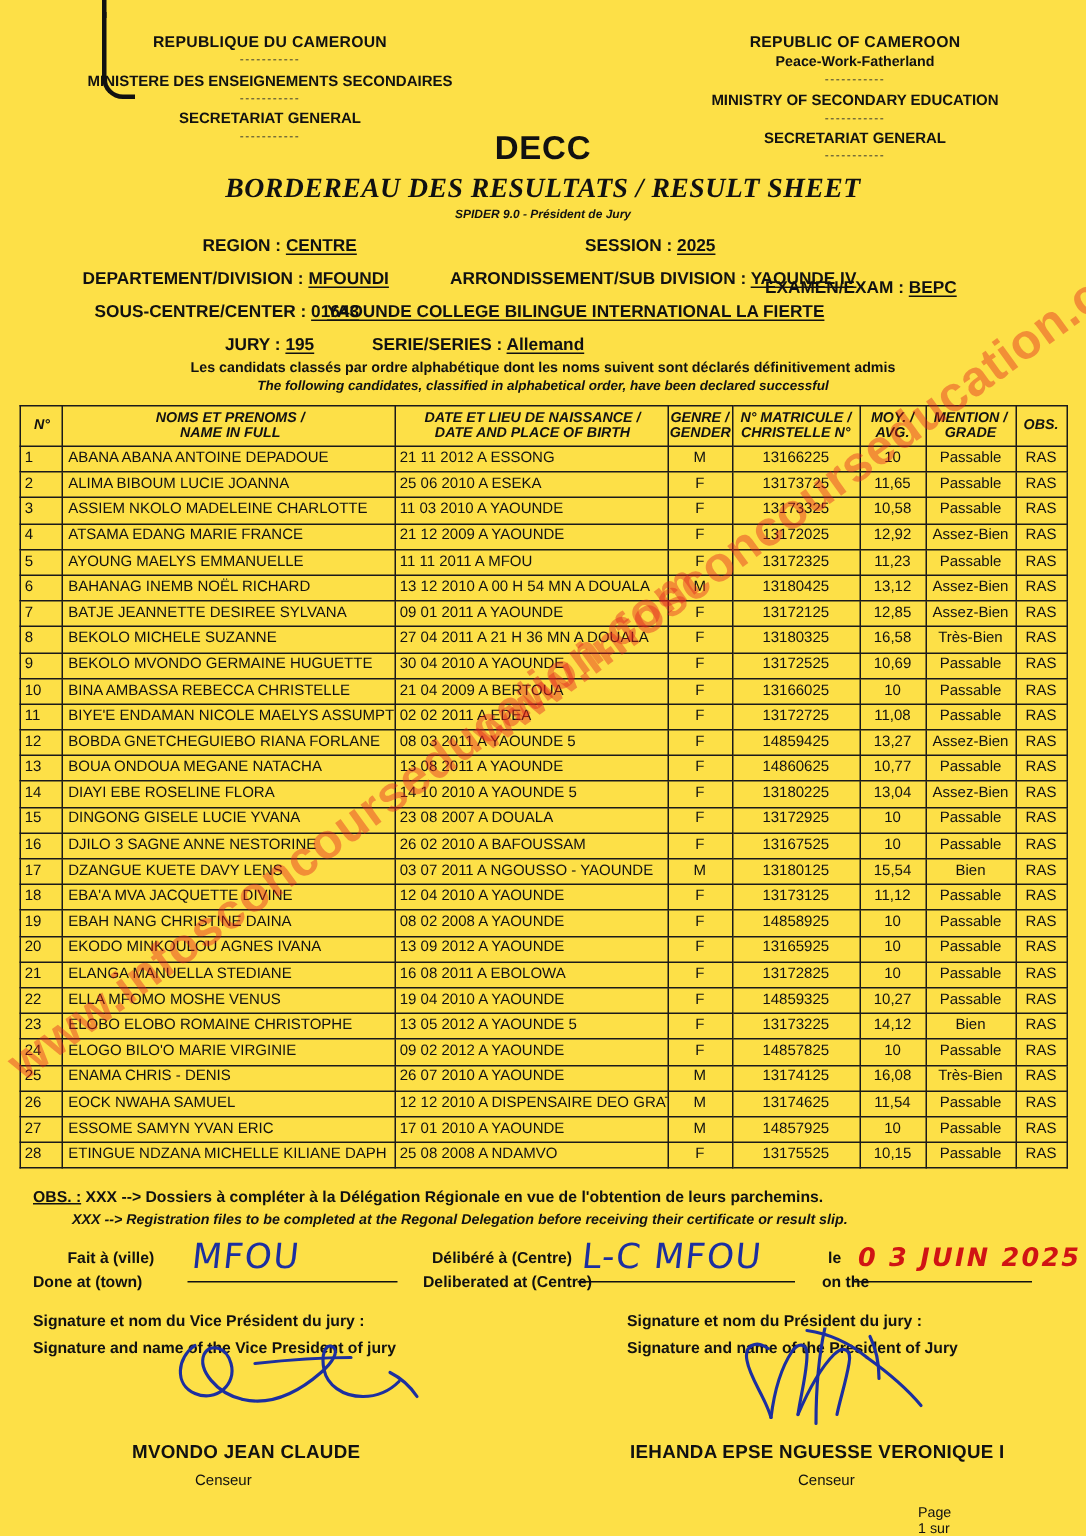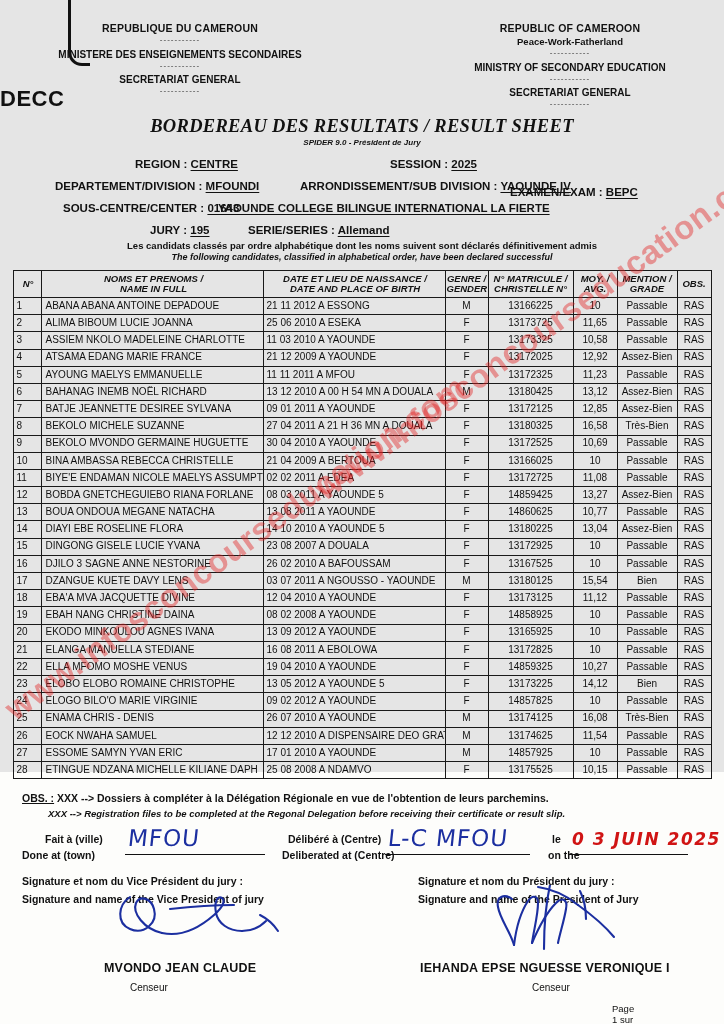--- a/index.html
+++ b/index.html
@@ -5,22 +5,22 @@
   * { box-sizing: border-box; margin: 0; padding: 0; }
   html, body {
     width: 724px; height: 1024px;
     background: #fdfdfb;
     font-family: "Liberation Sans", sans-serif;
     color: #111;
     overflow: hidden;
   }
   #sheet {
     position: relative;
-    width: 724px; height: 772px;
-    background: #e5e5e5;
+    width: 724px; height: 1024px;
+    background: #fde047;
   }
 
   
   .wm {
     position: absolute;
     color: rgba(226, 32, 32, 0.42);
     font-weight: 700;
     font-family: "Liberation Sans", sans-serif;
     white-space: nowrap;
     pointer-events: none;
@@ -70,21 +70,21 @@
   .hblock .l2 { font-size: 9.5px;  font-weight: 700; margin-top: 2px; }
   .hblock .l3 { font-size: 10px;   font-weight: 600; margin-top: 6px; }
   .hblock .l4 { font-size: 10px;   font-weight: 600; margin-top: 5px; }
   .dashrule {
     font-size: 8px; letter-spacing: 1px; color: #333;
     line-height: 7px; margin-top: 2px;
   }
 
   
   .title-decc {
-    text-align: left;
+    text-align: center;
     font-size: 22px;
     font-weight: 700;
     margin-top: 2px;
     letter-spacing: .5px;
   }
   .title-bord {
     text-align: center;
     font-size: 18.5px;
     font-weight: 700;
     font-style: italic;
@@ -636,21 +636,21 @@
     <svg class="sig-svg" style="left:110px; top:62px;" width="180" height="62" viewBox="0 0 180 62">
       <g fill="none" stroke="#1c2fa0" stroke-width="2.1" stroke-linecap="round">
         <path d="M20 8 C8 16 6 34 20 40 C34 46 48 34 44 20 C41 9 30 6 26 14 C22 24 34 40 52 44"></path>
         <path d="M52 44 C70 48 88 40 104 26 C112 19 116 12 112 9 C107 6 104 14 106 24 C108 34 118 42 132 42"></path>
         <path d="M60 20 C78 18 100 16 124 16"></path>
         <path d="M132 42 C142 42 150 38 156 32"></path>
         <path d="M150 26 C158 30 164 36 168 42"></path>
       </g>
     </svg>
 
-    <div class="sz name-bold" style="left:80px; top:134px;padding-left:24px;">MVONDO JEAN CLAUDE</div>
+    <div class="sz name-bold" style="left:64px; top:134px;padding-left:24px;">MVONDO JEAN CLAUDE</div>
     <div class="sz censeur" style="left:130px; top:155px;">Censeur</div>
 
     <div class="sz" style="left:418px; top:48px;">Signature et nom  du Président du jury :</div>
     <div class="sz it" style="left:418px; top:66px;">Signature and name of the President of Jury</div>
 
     <svg class="sig-svg" style="left:480px; top:58px;" width="160" height="70" viewBox="0 0 160 70">
       <g fill="none" stroke="#1c2fa0" stroke-width="2.1" stroke-linecap="round">
         <path d="M32 14 C24 8 16 12 18 22 C20 34 30 46 34 60"></path>
         <path d="M34 60 C36 44 40 28 48 16 C52 10 58 10 58 18 C58 30 54 44 52 58"></path>
         <path d="M52 58 C58 44 66 28 76 18 C82 12 88 14 86 24 C84 36 80 48 78 58"></path>

